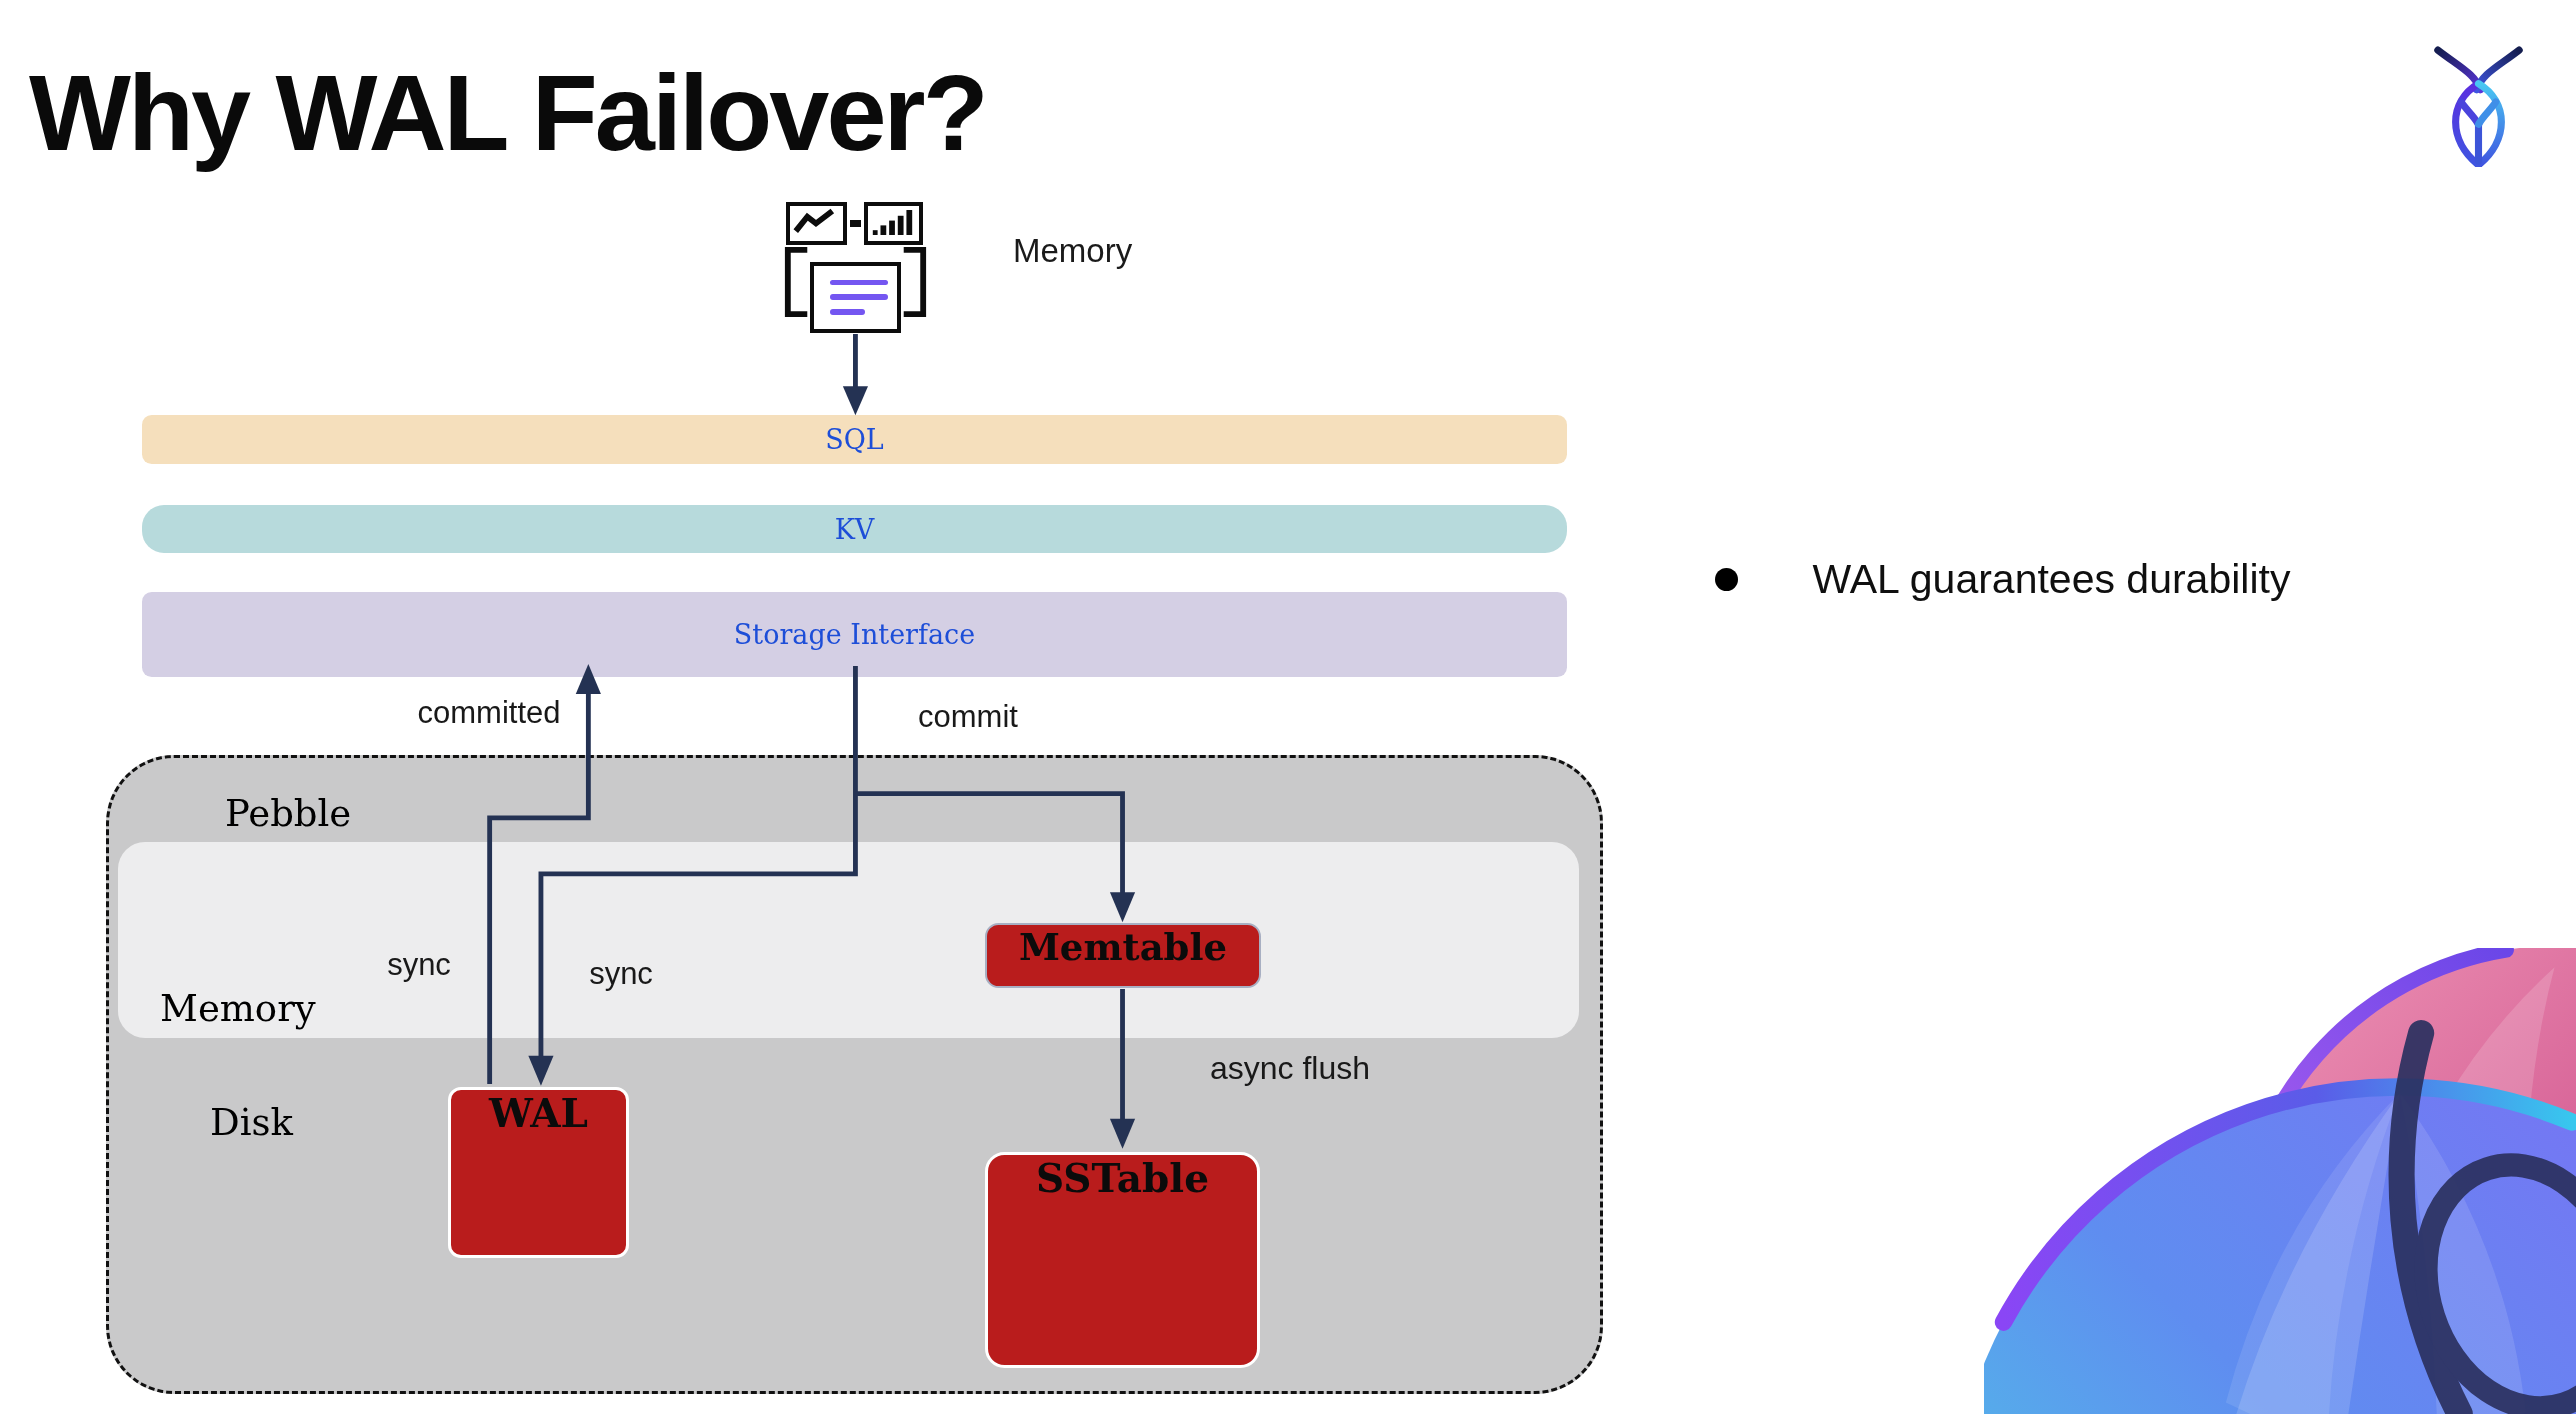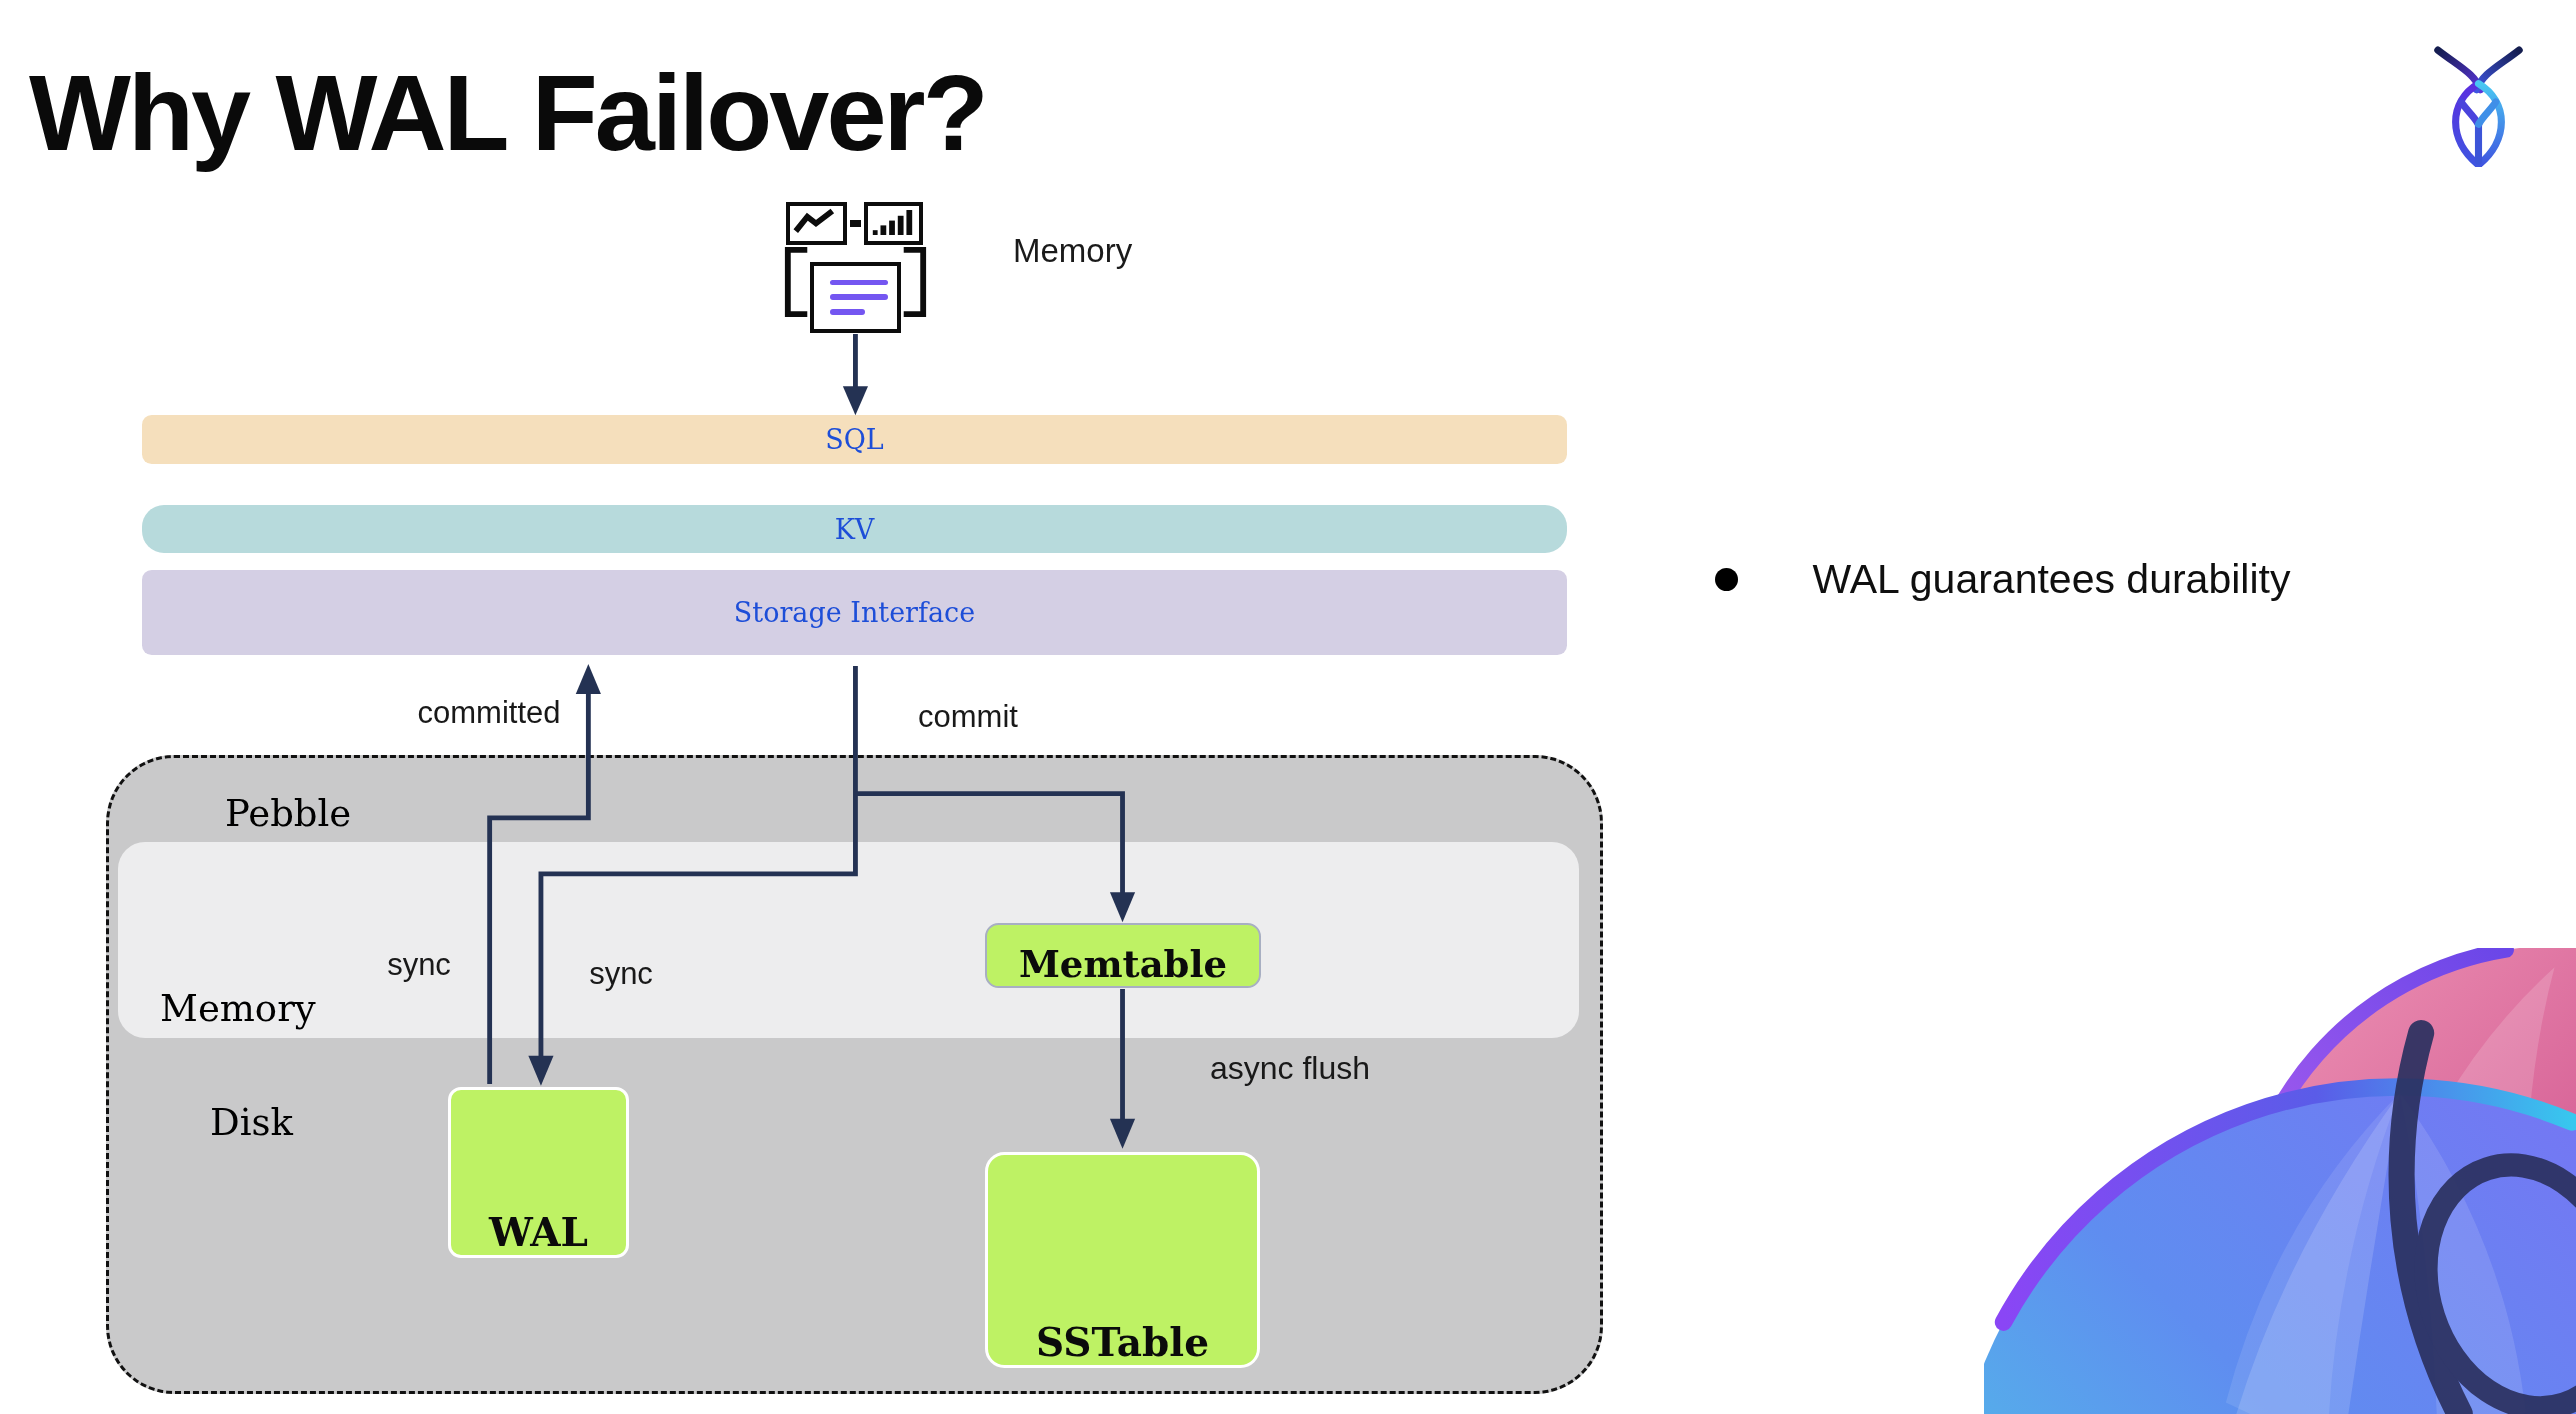--- a/index.html
+++ b/index.html
@@ -14,30 +14,30 @@
   .chartbox{box-sizing:border-box;background:#fff;border:4.8px solid #0c0c0c;}
   .docbox{box-sizing:border-box;background:#fff;border:4.8px solid #0c0c0c;}
   .docline{position:absolute;background:#7456f1;border-radius:2.9px;}
   .client-label{font-size:33px;color:#1a1a1a;}
 
   
   .bar{left:142px;width:1425px;border-radius:9.7px;display:flex;align-items:center;justify-content:center;
        font-family:"DejaVu Serif","Liberation Serif",serif;font-size:27px;color:#1d4ed8;}
   .bar-sql{top:415px;height:49px;background:#f5dfbc;}
   .bar-kv{top:505px;height:48px;background:#b7dadc;border-radius:22px;}
-  .bar-storage{top:570px;height:85px;background:#d4cfe4;}
+  .bar-storage{top:592px;height:85px;background:#d4cfe4;}
 
   
   .pebble{left:106px;top:755px;width:1497px;height:639px;background:#c9c9ca;
           border:3.9px dashed #111;border-radius:68px;box-sizing:border-box;}
   .memoryband{left:118px;top:842px;width:1461px;height:196px;background:#ededee;border-radius:27px;}
   .seriflabel{font-family:"DejaVu Serif","Liberation Serif",serif;font-size:37px;color:#000000;}
 
   
-  .node{box-sizing:border-box;background:#bef264;display:flex;align-items:flex-end;justify-content:center;
+  .node{box-sizing:border-box;background:#b91c1c;display:flex;align-items:flex-start;justify-content:center;
         font-family:"DejaVu Serif","Liberation Serif",serif;font-weight:700;color:#0b0b0b;}
   .node-wal{left:448px;top:1087px;width:181px;height:171px;border:3.9px solid #fff;border-radius:13px;font-size:39px;}
   .node-memtable{left:985px;top:923px;width:276px;height:65px;border:2.9px solid #a8afc2;border-radius:13.5px;font-size:37px;}
   .node-sstable{left:985px;top:1152px;width:275px;height:216px;border:3.9px solid #fff;border-radius:19.4px;font-size:39px;}
 
   
   .edgelabel{font-size:31px;color:#191919;transform:translate(-50%,-50%);white-space:nowrap;}
 
   
   .bullets{left:1703px;top:552px;width:774px;}

